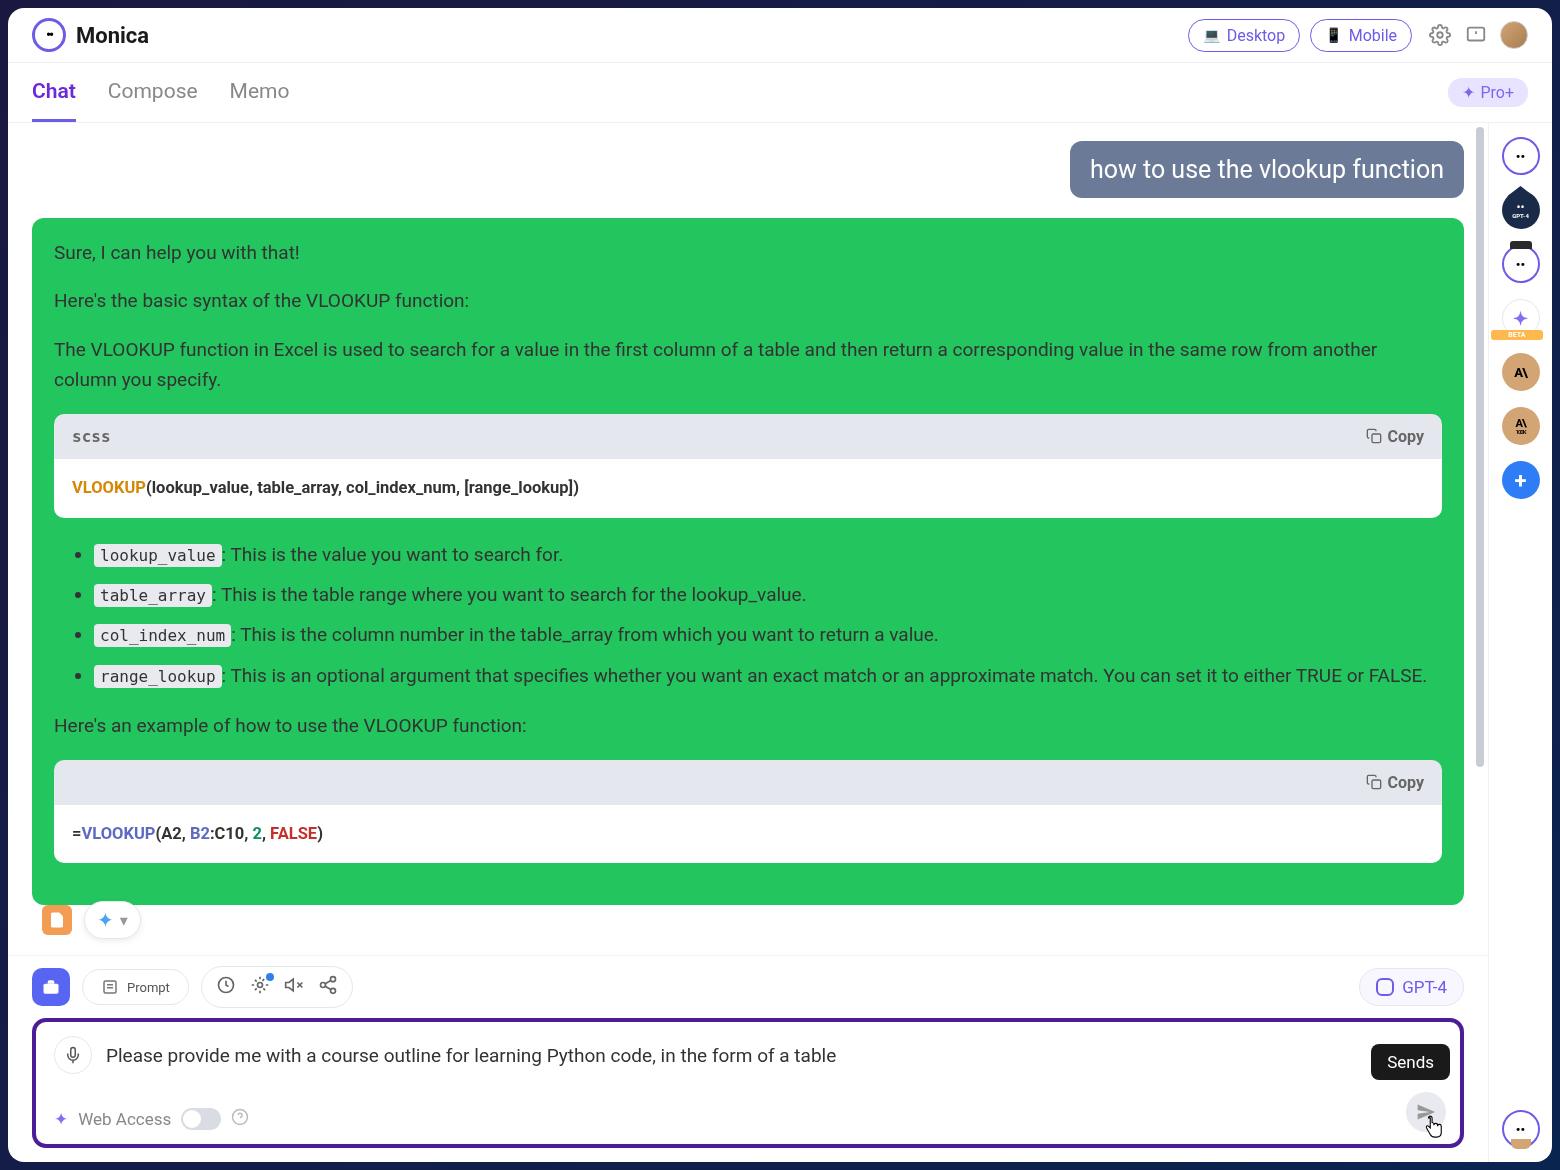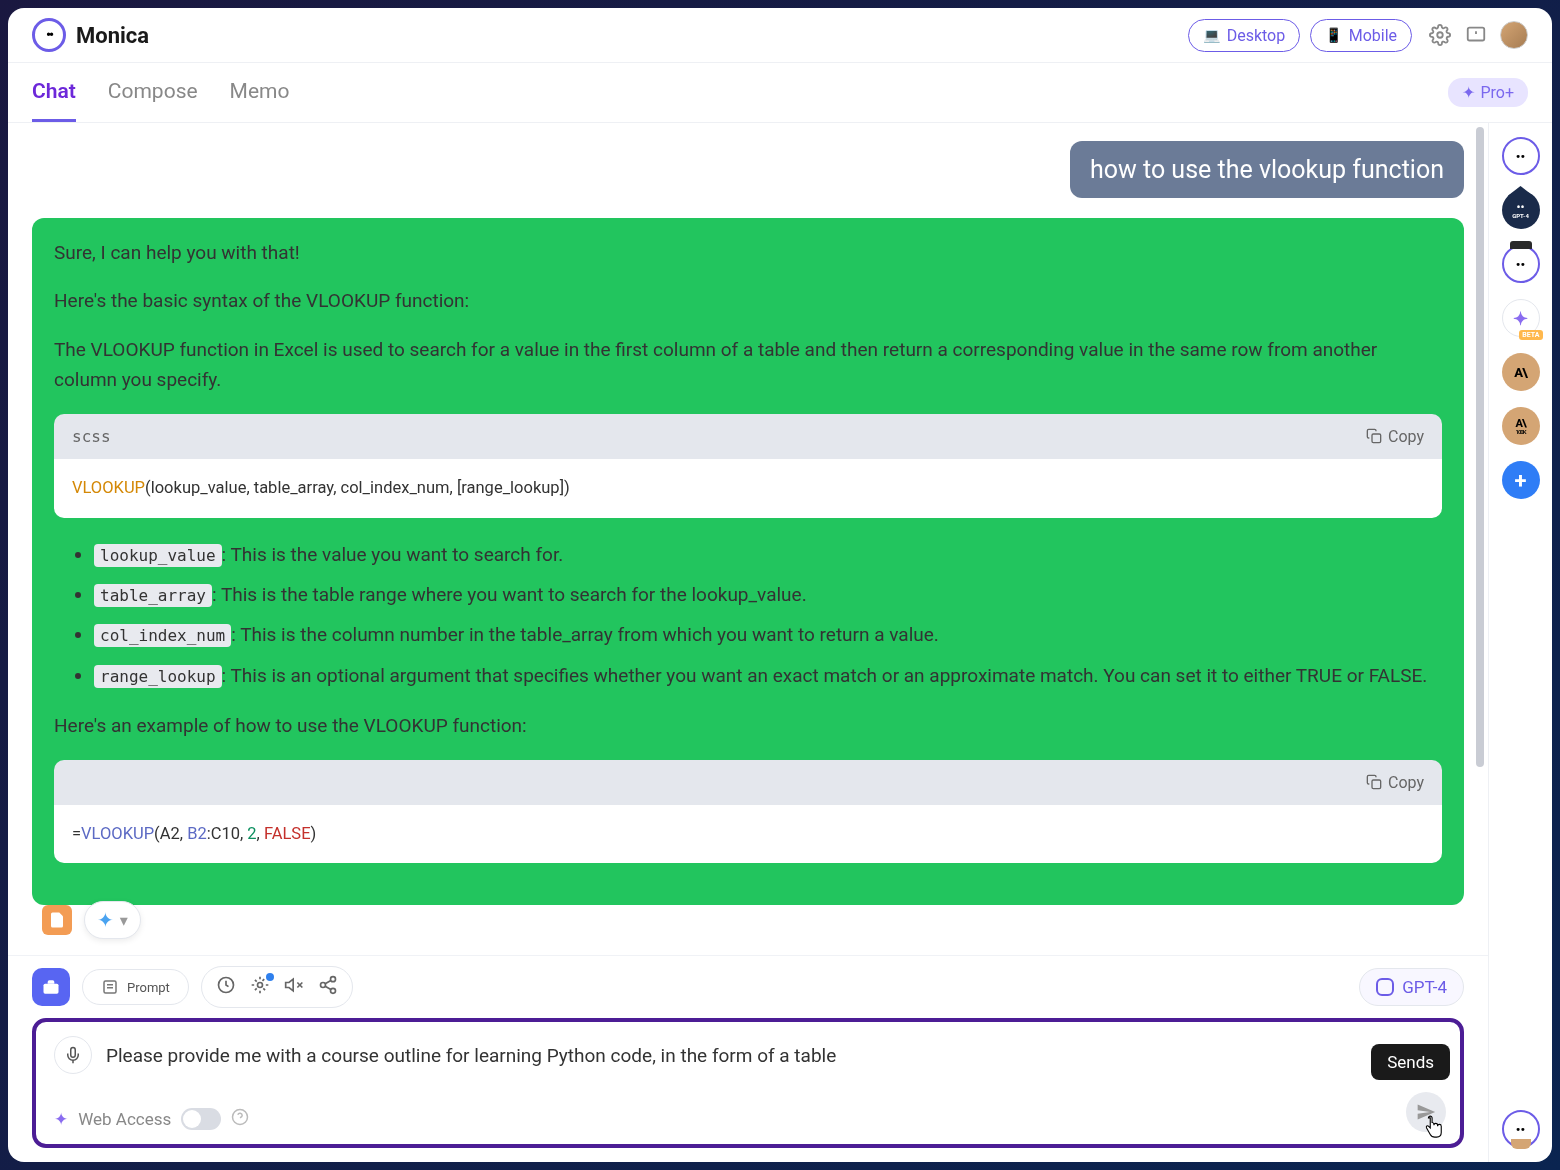--- a/index.html
+++ b/index.html
@@ -29,21 +29,21 @@
 
 
 .main { flex: 1; display: flex; overflow: hidden; }
 .chat-col { flex: 1; display: flex; flex-direction: column; overflow: hidden; position: relative; }
 .chat-scroll { flex: 1; overflow-y: auto; padding: 18px 24px 8px; position: relative; }
 .scrollbar-fake { position: absolute; right: 4px; top: 4px; width: 8px; height: 640px; background: #c9ccd4; border-radius: 4px; }
 .user-msg { float: right; background: #6b7b97; color: #fff; padding: 14px 20px; border-radius: 12px; font-size: 25px; margin-bottom: 20px; }
 .clear { clear: both; }
 .bot-msg { background: #22c55e; border-radius: 12px; padding: 20px 22px; color: #333; font-size: 19px; line-height: 1.6; }
 .bot-msg p { margin-bottom: 18px; }
-.code-block { border-radius: 10px; overflow: hidden; margin-bottom: 22px; }
+.code-block { border-radius: 10px; overflow: hidden; margin-bottom: 22px; font-weight: bold; }
 .code-head { background: #e4e7ed; padding: 10px 18px; display: flex; align-items: center; font-size: 16px; color: #666; }
 .code-lang { font-family: ui-monospace, monospace; }
 .code-head-spacer { flex: 1; }
 .copy-btn { display: flex; align-items: center; gap: 6px; color: #666; cursor: pointer; font-size: 16px; }
 .code-body { background: #fff; padding: 16px 18px; font-family: ui-monospace, Menlo, monospace; font-size: 16.5px; }
 .tok-fn { color: #d48806; }
 .tok-var { color: #5c6ac4; }
 .tok-num { color: #0b8f5f; }
 .tok-kw { color: #c4302b; }
 ul.params { list-style: disc; padding-left: 40px; margin-bottom: 20px; }
@@ -82,21 +82,21 @@
 
 
 .rail { width: 64px; border-left: 1px solid #eef0f4; display:flex; flex-direction:column; align-items:center; padding: 14px 0; gap: 16px; }
 .rail-item { width:38px; height:38px; border-radius:50%; display:flex; align-items:center; justify-content:center; font-size:13px; font-weight:700; cursor:pointer; }
 .rail-monica { border:2.5px solid #6c5ce7; background:#fff; }
 .rail-gpt4 { background:#1a2b4a; color:#fff; font-size:9px; flex-direction:column; line-height:1; position:relative; }
 .rail-hat::before { content:''; position:absolute; top:-5px; width:26px; height:10px; background:#1a2b4a; clip-path: polygon(0 100%, 50% 0, 100% 100%); }
 .rail-artist { border:2.5px solid #6c5ce7; background:#fff; position:relative; }
 .rail-artist::before { content:''; position:absolute; top:-6px; width:22px; height:8px; background:#2a2a2a; border-radius:3px 3px 0 0; }
 .rail-gem { background:#fff; border:1px solid #e4e7ed; font-size:18px; color:#8a6cf0; position:relative; }
-.rail-gem .beta { position:absolute; bottom:-4px; right:-4px; background:#ffb84d; color:#fff; font-size:7px; padding:1px 3px; border-radius:3px; }
+.rail-gem .beta { position:absolute; bottom:-4px; right:-4px; background:#ffb84d; color:#fff; font-size:7px; padding:1px 17px; border-radius:3px; }
 .rail-ant { background:#d4a574; color:#000; font-weight:800; font-size:13px; letter-spacing:-1px; }
 .rail-ant2 { background:#d4a574; color:#000; font-weight:800; font-size:11px; flex-direction:column; line-height:1; letter-spacing:-1px; }
 .rail-ant2 .sub { font-size:6px; font-weight:600; }
 .rail-plus { background:#2f7df6; color:#fff; font-size:22px; }
 .rail-spacer { flex:1; }
 .rail-bottom { border:2.5px solid #6c5ce7; background:#fff; position:relative; }
 .rail-bottom::after { content:''; position:absolute; bottom:-3px; width:20px; height:10px; background:#d4a574; border-radius:0 0 6px 6px; }
 </style>
 </head>
 <body>

